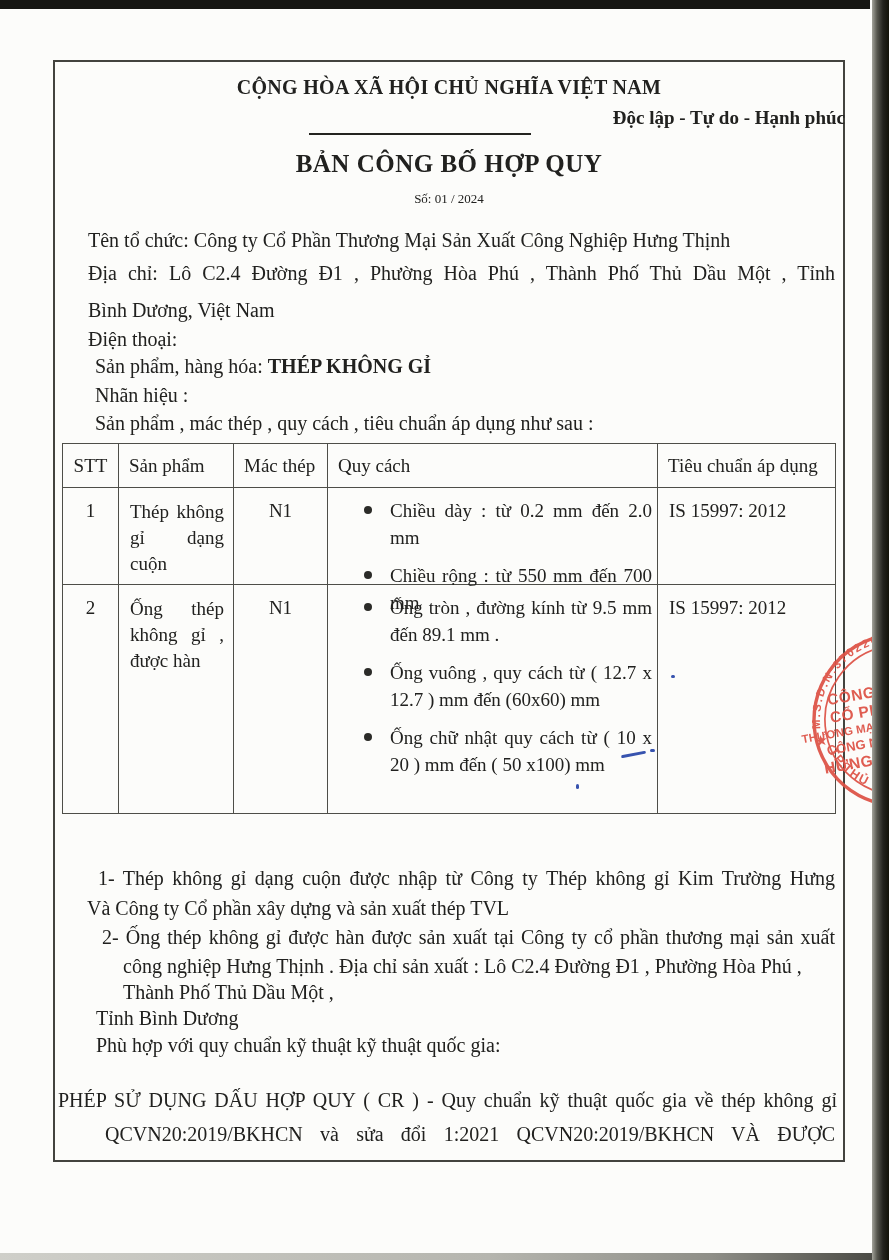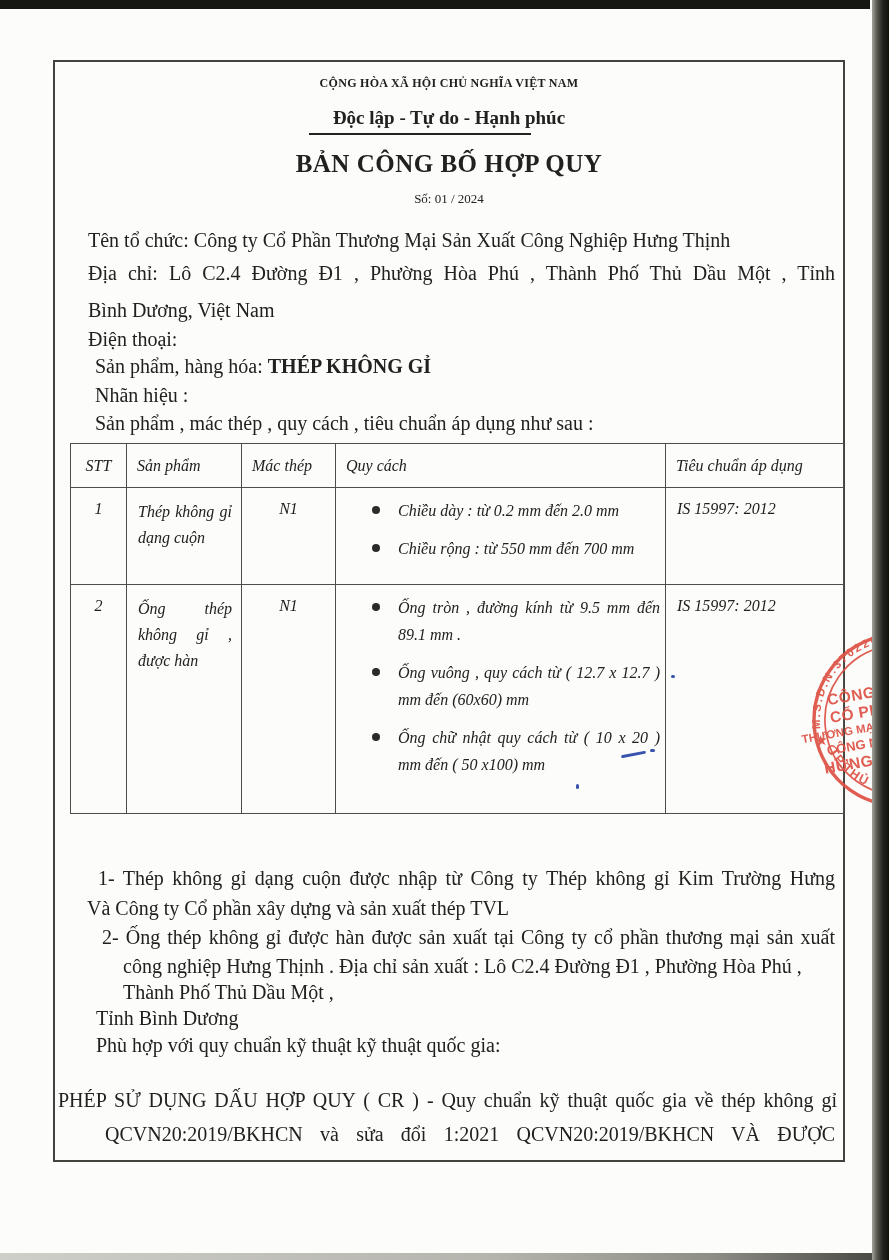--- a/index.html
+++ b/index.html
@@ -13,23 +13,23 @@
         background:linear-gradient(90deg,#cfcfc9 0%,#b5b5ae 55%,#8e8e87 80%,#44443e 100%);}
   .frame{position:absolute;left:53px;top:60px;width:788px;height:1098px;border:2px solid #43433e;}
   
   .ctr{position:absolute;left:53px;width:792px;text-align:center;}
   .tl{position:absolute;font-size:20px;line-height:24px;white-space:nowrap;}
   .wl{position:absolute;font-size:20px;line-height:24px;}
   .jl{text-align:justify;text-align-last:justify;}
   .b{font-weight:bold;}
   .underline-rule{position:absolute;left:309px;top:133px;width:222px;height:2px;background:#24241f;}
   
-  .doc-table{position:absolute;left:70px;top:443px;display:grid;
+  .doc-table{position:absolute;left:62px;top:443px;display:grid;
      grid-template-columns:56px 115px 94px 330px 178px;grid-template-rows:44px 97px 229px;
-     border-left:1.5px solid #4e4e48;border-top:1.5px solid #4e4e48;font-size:16px;font-style:italic;}
+     border-left:1.5px solid #4e4e48;border-top:1.5px solid #4e4e48;font-size:19px;}
   .cell{border-right:1.5px solid #4e4e48;border-bottom:1.5px solid #4e4e48;box-sizing:border-box;}
   .th{display:flex;align-items:center;padding:0 8px 0 10px;}
   .th-c{justify-content:center;padding:0;}
   .num{display:flex;justify-content:center;padding-top:12px;}
   .sp{padding:11px 9px 0 11px;text-align:justify;line-height:26px;}
   .mt{text-align:center;padding-top:12px;}
   .qc{padding-top:9px;}
   .bullet{display:flex;margin:0 0 11px 0;}
   .dot{flex:0 0 8px;width:8px;height:8px;border-radius:50%;background:#2b2b28;margin:9px 0 0 36px;}
   .btx{width:262px;margin-left:18px;text-align:justify;line-height:27px;}
@@ -42,22 +42,22 @@
 <body>
 
 <div class="page">
 
   <div class="bar-top"></div>
   <div class="strip-right"></div>
   <div class="bar-bottom"></div>
 
   <div class="frame"></div>
 
-  <div class="ctr b" style="top:76px;font-size:12px;letter-spacing:.3px;">CỘNG HÒA XÃ HỘI CHỦ NGHĨA VIỆT NAM</div>
-  <div class="ctr b" style="top:107px;font-size:19px;">Độc lập - Tự do - Hạnh phúc</div>
+  <div class="ctr b" style="top:76px;font-size:20px;letter-spacing:.3px;">CỘNG HÒA XÃ HỘI CHỦ NGHĨA VIỆT NAM</div>
+  <div class="ctr b" style="top:107px;font-size:19px;text-align:right;">Độc lập - Tự do - Hạnh phúc</div>
   <div class="underline-rule"></div>
   <div class="ctr b" style="top:150px;font-size:25px;letter-spacing:.5px;">BẢN CÔNG BỐ HỢP QUY</div>
   <div class="ctr" style="top:191px;font-size:13px;">Số: 01 / 2024</div>
 
   <div class="tl" style="left:88px;top:228px;">Tên tổ chức: Công ty Cổ Phần Thương Mại Sản Xuất Công Nghiệp Hưng Thịnh</div>
   <div class="wl jl" style="left:88px;top:261px;width:747px;">Địa chỉ: Lô C2.4 Đường Đ1 , Phường Hòa Phú , Thành Phố Thủ Dầu Một , Tỉnh</div>
   <div class="tl" style="left:88px;top:298px;">Bình Dương, Việt Nam</div>
   <div class="tl" style="left:88px;top:327px;">Điện thoại:</div>
   <div class="tl" style="left:95px;top:354px;"><span>Sản phẩm, hàng hóa: </span><span class="b">THÉP KHÔNG GỈ</span></div>
   <div class="tl" style="left:95px;top:383px;">Nhãn hiệu :</div>

